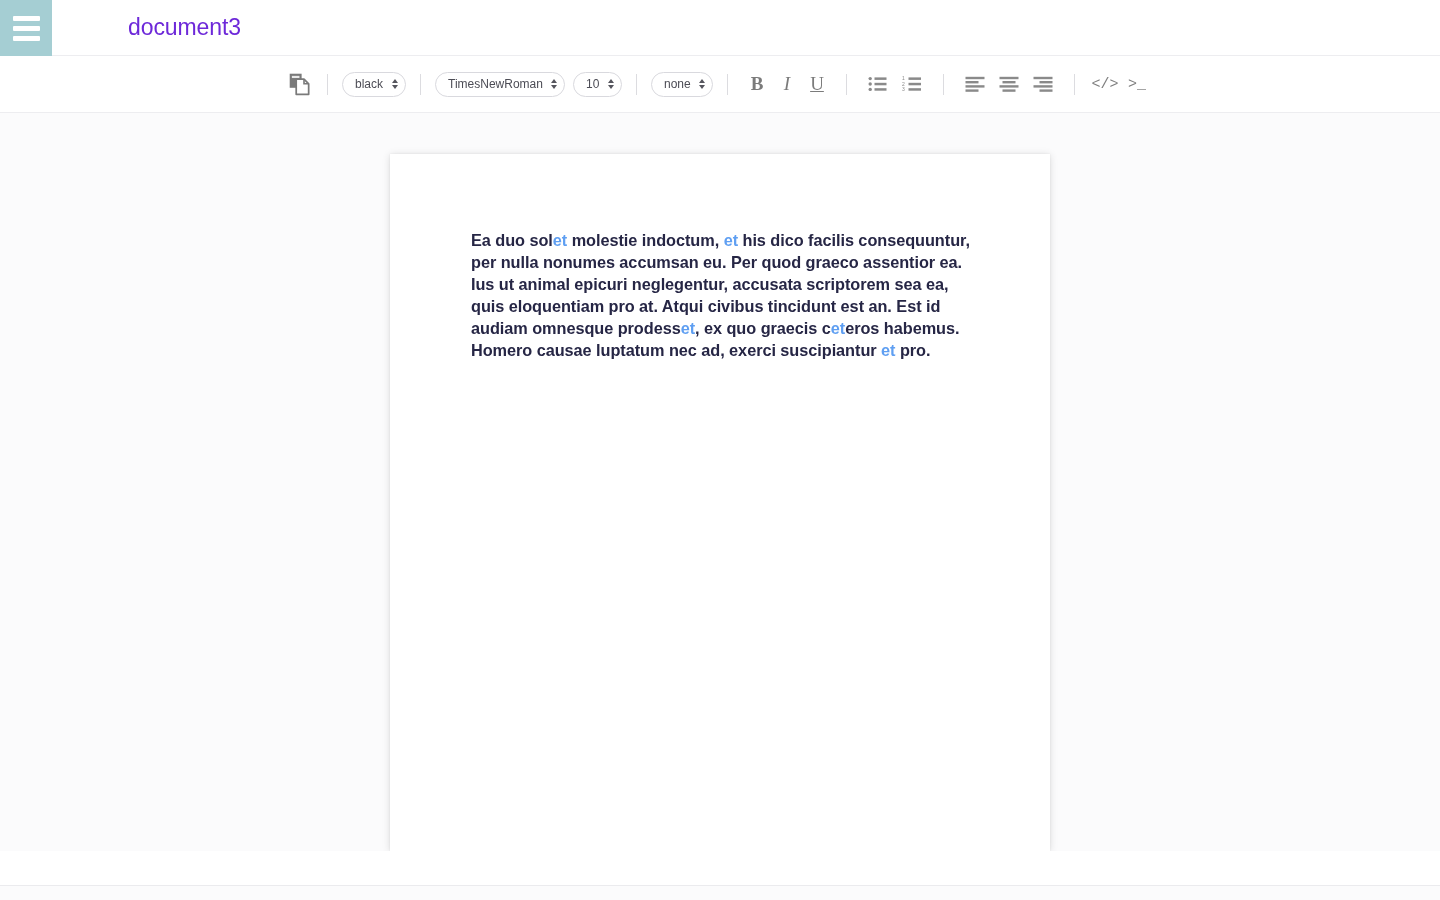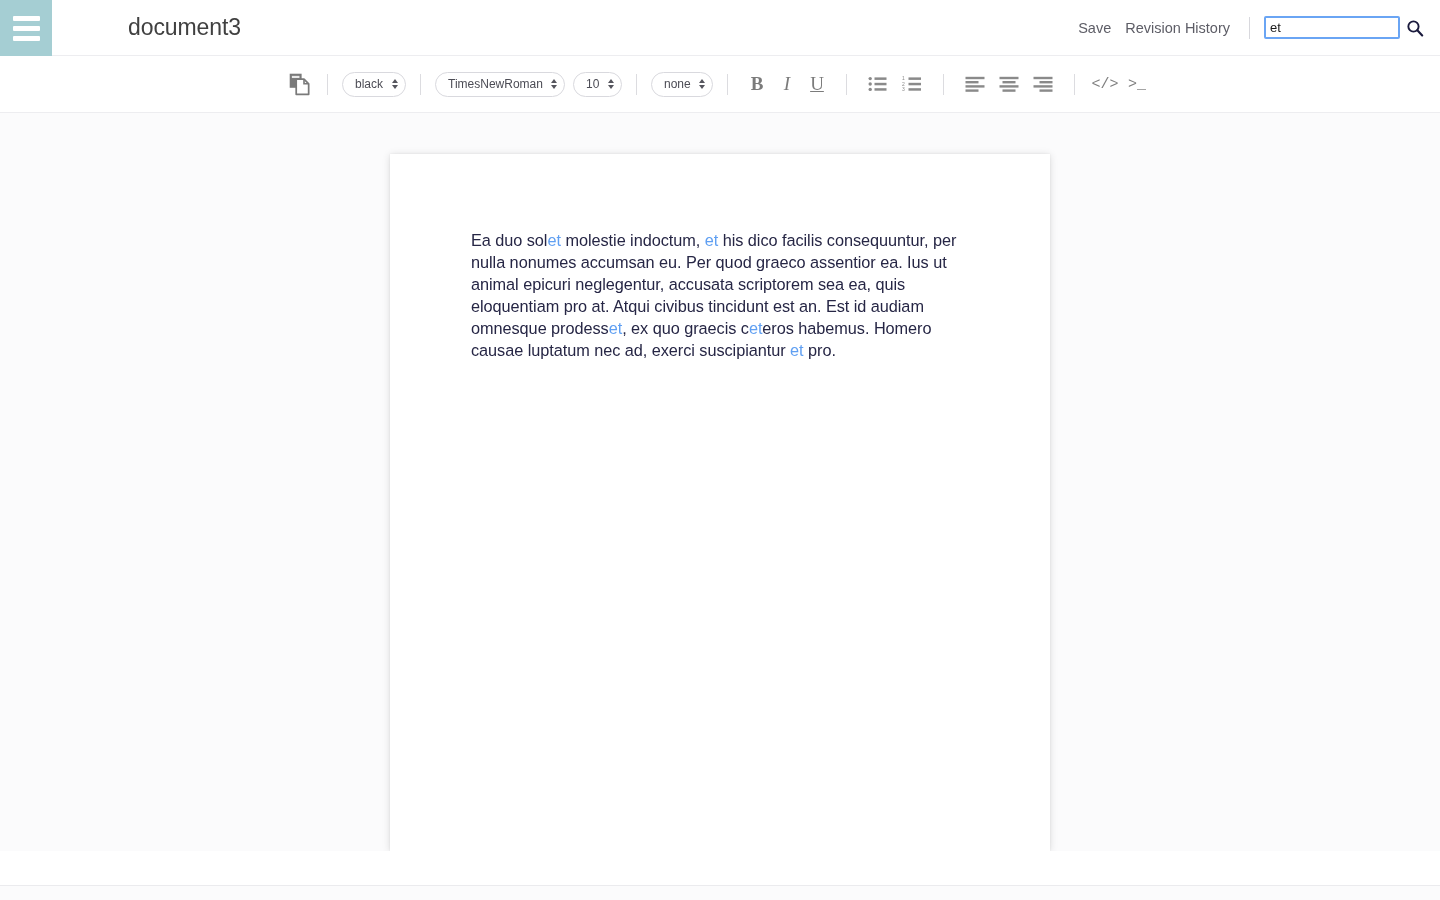--- a/index.html
+++ b/index.html
@@ -34,21 +34,21 @@
   }
   .hamburger-btn span {
     display: block;
     width: 27px;
     height: 5px;
     background: #ffffff;
     border-radius: 1px;
   }
   .doc-title {
     font-size: 23px;
-    color: #404040;
+    color: #6d28d9;
     font-weight: 400;
     margin-left: 76px;
     align-self: center;
     letter-spacing: -0.1px;
     white-space: nowrap;
   }
   .header-right {
     margin-left: auto;
     display: flex;
     align-items: center;
@@ -178,20 +178,21 @@
     display: flex; align-items: center; justify-content: center;
     cursor: pointer;
   }
 
   
   .canvas {
     position: relative;
     height: 738px;
     background: #fbfbfc;
     overflow: hidden;
+    font-weight: bold;
   }
   .page {
     position: absolute;
     left: 390px;
     top: 41px;
     width: 660px;
     height: 697px;
     background: #ffffff;
     box-shadow: 0 1px 8px rgba(0,0,0,0.13), 0 0 2px rgba(0,0,0,0.07);
   }
@@ -229,32 +230,20 @@
 <body>
 
 <div class="header">
   <div class="hamburger-btn">
     <span></span>
     <span></span>
     <span></span>
   </div>
   <div class="doc-title">document3</div>
 
-  <div class="header-right">
-    <a class="header-link">Save</a>
-    <a class="header-link">Revision History</a>
-    <div class="header-sep"></div>
-    <div class="search-wrap">
-      <input class="search-input" type="text" value="et" style="">
-      <svg class="search-icon" viewBox="0 0 20 20">
-        <circle cx="8.3" cy="8.3" r="5.7" fill="none" stroke="#1a1a3d" stroke-width="2.1"></circle>
-        <line x1="12.6" y1="12.6" x2="18" y2="18.2" stroke="#1a1a3d" stroke-width="2.4" stroke-linecap="round"></line>
-      </svg>
-    </div>
-  </div>
 </div>
 
 <div class="toolbar">
 
   <div class="tb-group">
     <div class="tb-icon">
       <svg class="copy-icon" viewBox="0 0 24 24">
         <rect x="2.5" y="2.5" width="11" height="13" fill="#7a7a7a"></rect>
         <rect x="4.5" y="4.5" width="7" height="2" fill="#e9e9e9"></rect>
         <path d="M8.5 7.5 h7.2 l4.3 4.3 v9.7 h-11.5 z" fill="#ffffff" stroke="#7a7a7a" stroke-width="1.6" stroke-linejoin="round"></path>

